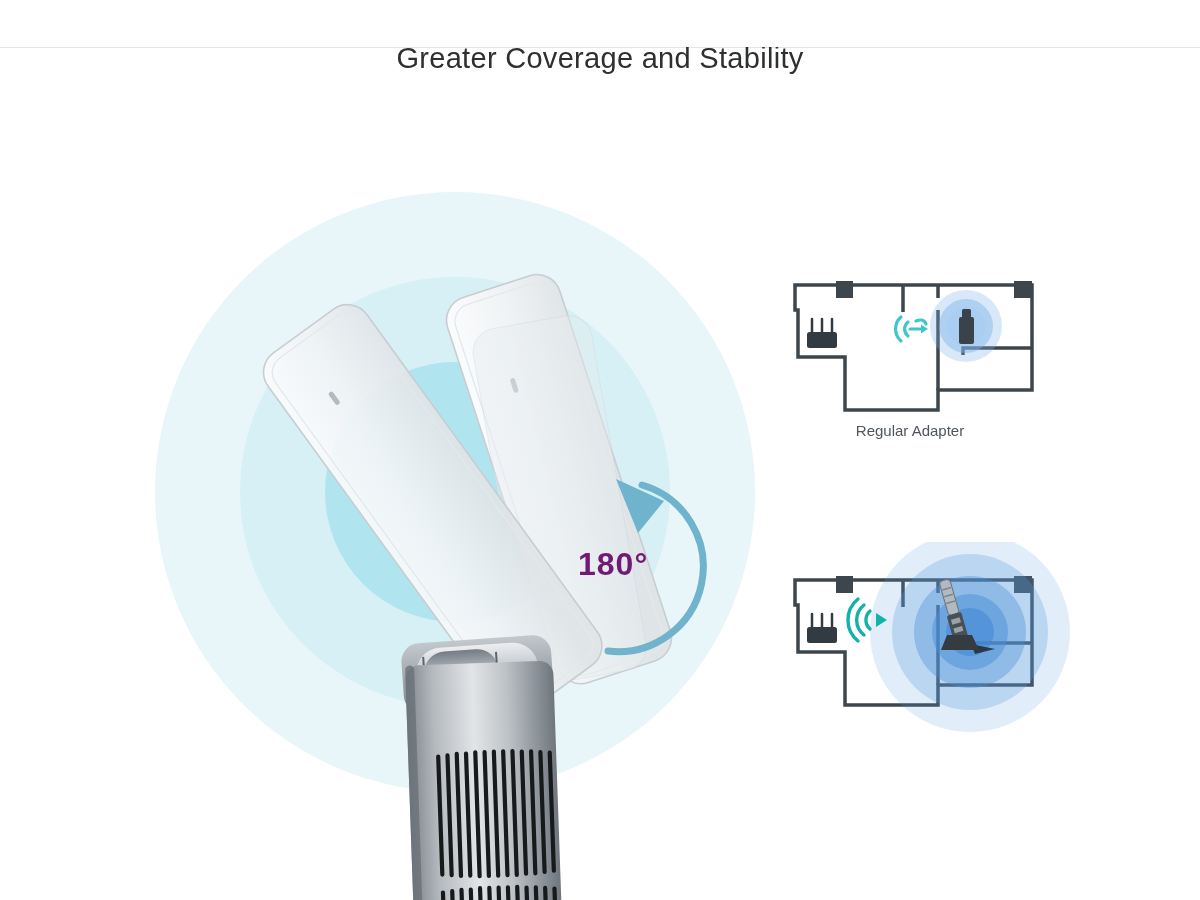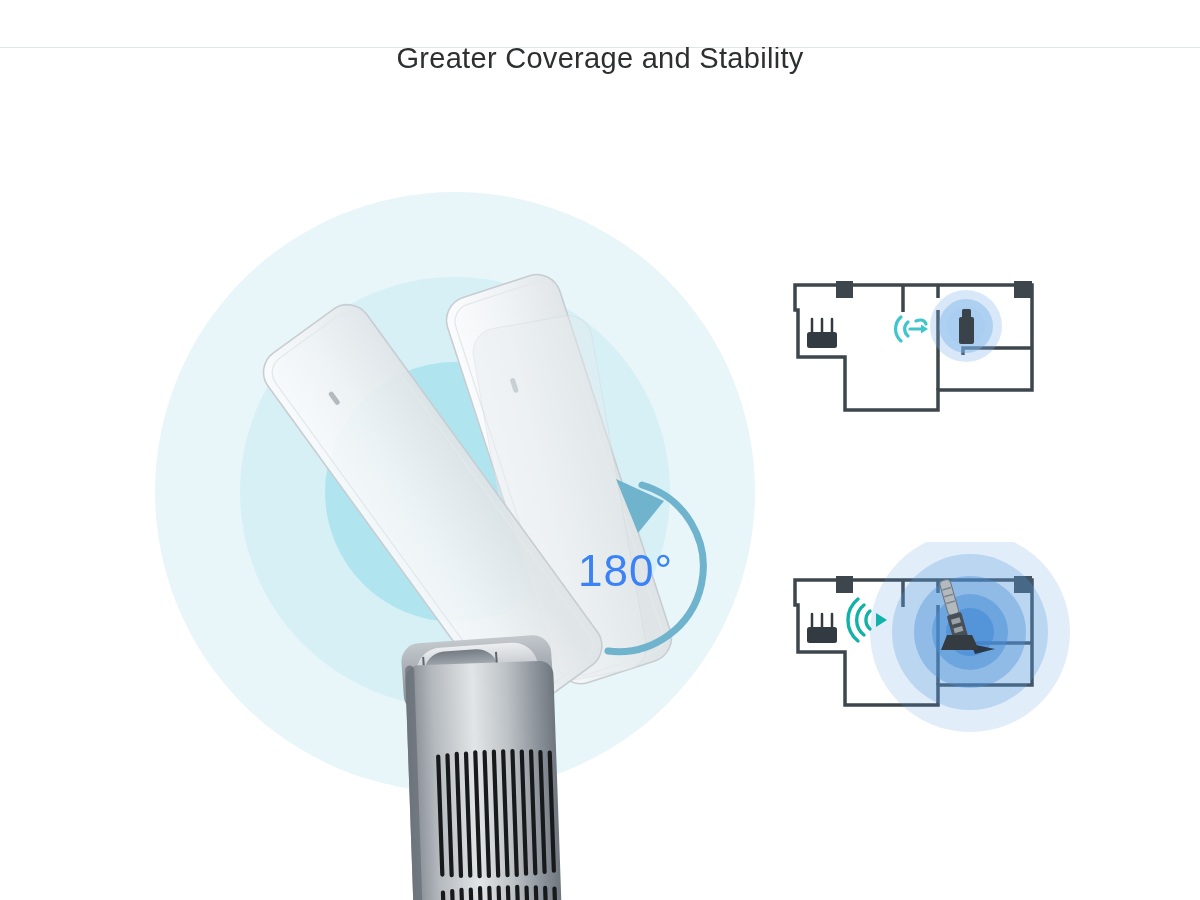--- a/index.html
+++ b/index.html
@@ -11,21 +11,21 @@
   .frame-top{top:0;}
   .frame-bottom{bottom:0;}
   .title{
     position:absolute;top:-5px;left:0;width:1200px;margin:0;
     text-align:center;font-size:29px;font-weight:500;color:#2d2f30;
     letter-spacing:.3px;
   }
   .product-svg{position:absolute;left:80px;top:60px;width:720px;height:840px;}
   .rotation-label{
     position:absolute;left:578px;top:499px;width:110px;
-    font-size:44px;font-weight:400;color:#3b82f6;letter-spacing:1px;
+    font-size:32px;font-weight:700;color:#701a75;letter-spacing:1px;
   }
   .plan-svg{position:absolute;}
   #plan-regular-svg{left:780px;top:215px;width:260px;height:160px;}
   #plan-archer-svg{left:775px;top:495px;width:310px;height:200px;}
   .plan-caption{
     position:absolute;text-align:center;font-size:15px;color:#4e555c;z-index:3;
   }
   #caption-regular{left:780px;top:375px;width:260px;}
   #caption-archer{left:775px;top:670px;width:290px;}
 </style>
@@ -170,20 +170,21 @@
     <g>
       <circle cx="186" cy="64" r="36" fill="#7db4e8" opacity="0.30"></circle>
       <circle cx="186" cy="64" r="27" fill="#7db4e8" opacity="0.45"></circle>
       <circle cx="186" cy="64" r="19" fill="#a9cdf2" opacity="0.85"></circle>
     </g>
     <g fill="#3a424a">
       <rect x="182" y="47" width="9" height="9" rx="1.5"></rect>
       <rect x="179" y="55" width="15" height="27" rx="2"></rect>
     </g>
   </svg>
+  <div id="caption-regular" class="plan-caption">Regular Adapter</div>
 
   <svg id="plan-archer-svg" class="plan-svg" viewBox="0 0 310 200">
     <g transform="translate(5,15)">
       <g fill="none" stroke="#3d464d" stroke-width="3.5">
         <path d="M 15 23 L 252 23 L 252 128 L 158 128 L 158 148 L 65 148 L 65 95 L 18 95 L 18 48 L 15 48 Z"></path>
         <path d="M 123 23 L 123 50"></path>
         <path d="M 158 23 L 158 36"></path>
         <path d="M 158 48 L 158 128"></path>
         <path d="M 183 93 L 183 86 L 252 86"></path>
       </g>

